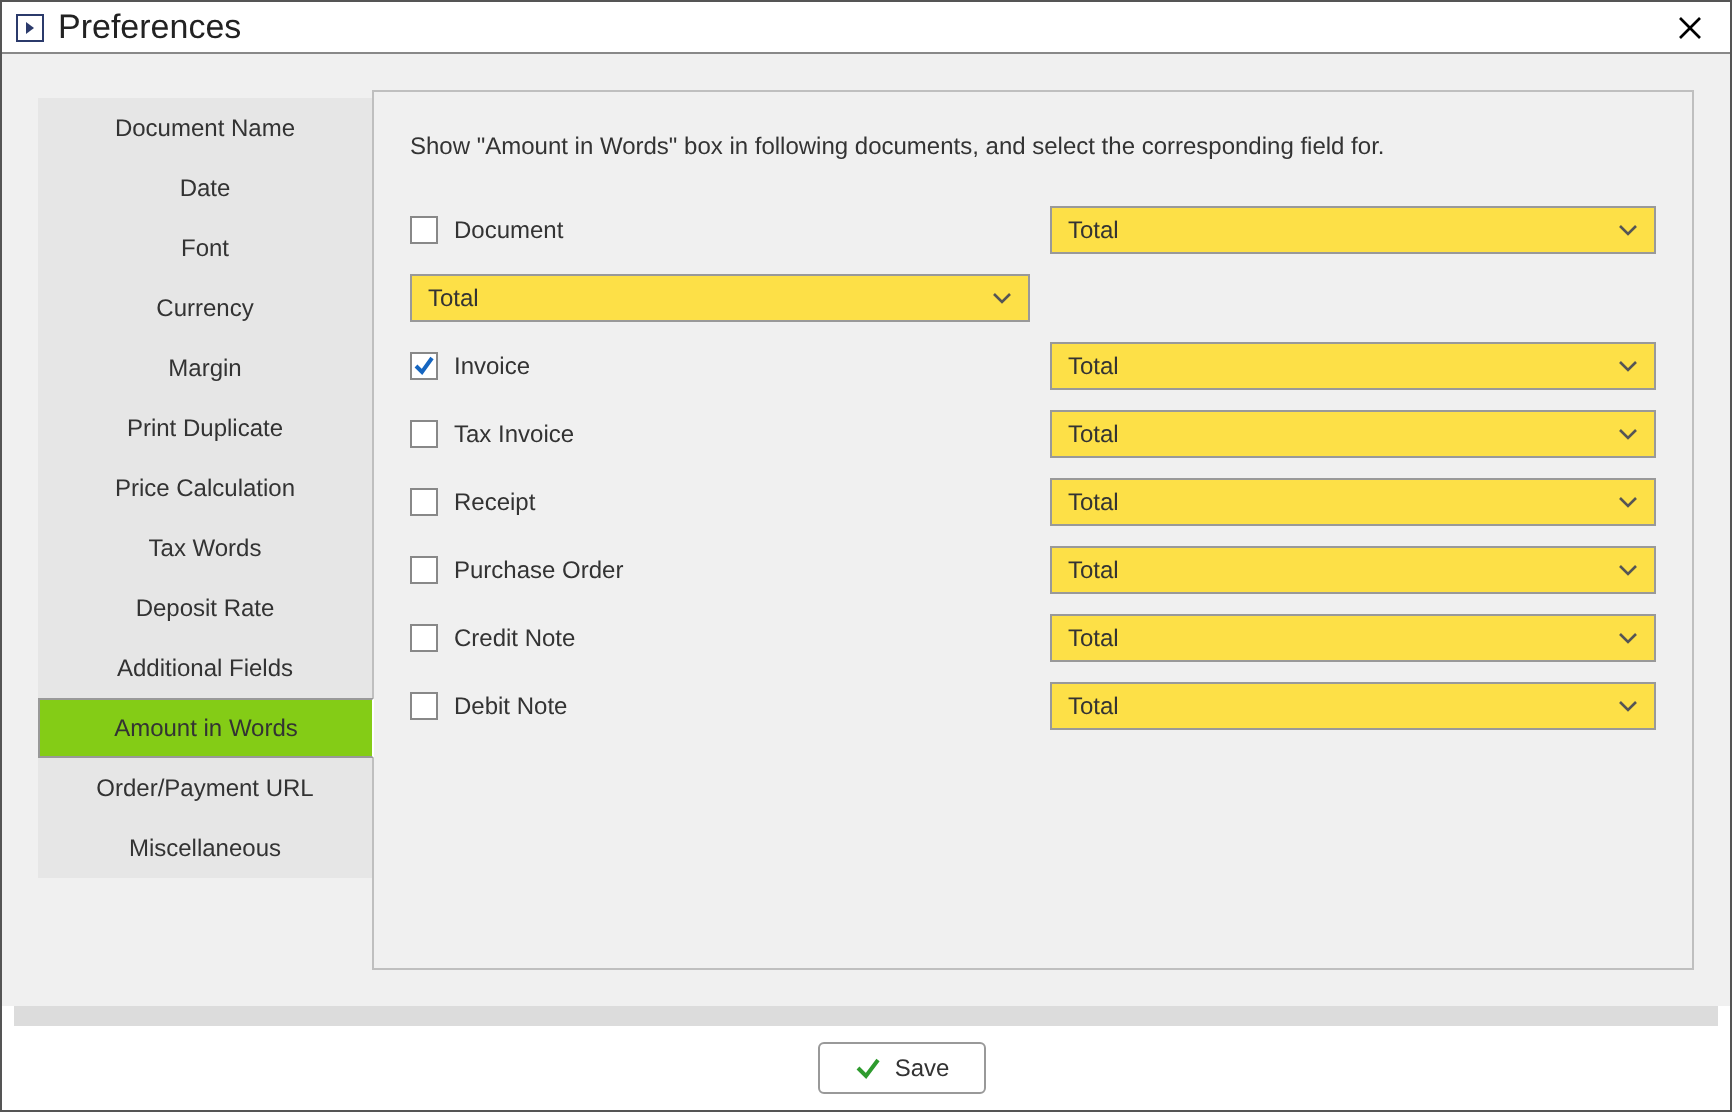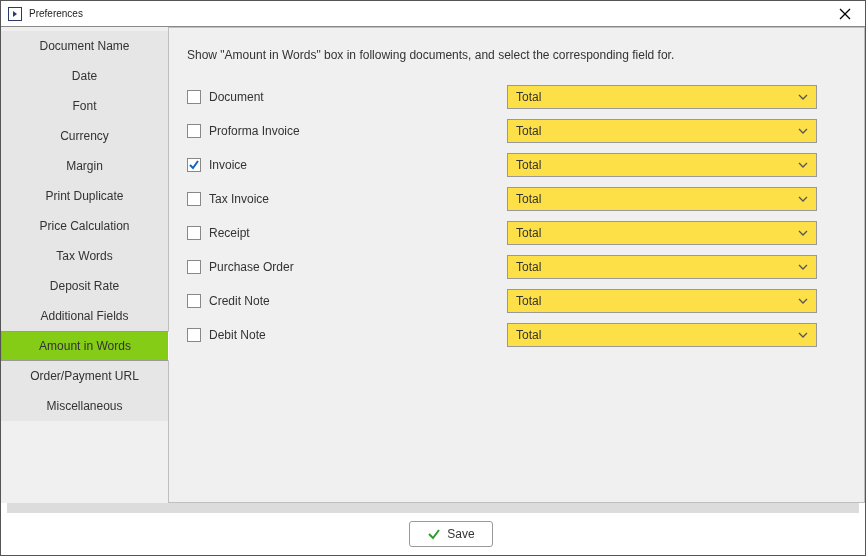--- a/index.html
+++ b/index.html
@@ -27,35 +27,35 @@
     padding: 0 4px 0 6px;
     background: #fff;
   }
   .titlebar .app-icon {
     width: 16px; height: 16px;
     margin-right: 6px;
     display: flex; align-items: center; justify-content: center;
   }
   .titlebar .title {
     flex: 1;
-    font-size: 10px;
+    font-size: 17px;
     color: #222;
   }
   .titlebar .close-btn {
     width: 32px; height: 100%;
     display: flex; align-items: center; justify-content: center;
     cursor: pointer;
     font-size: 14px;
     color: #000;
   }
   .body-area {
     flex: 1;
     display: flex;
     background: #f0f0f0;
-    padding: 0;
+    padding: 18px;
     overflow: hidden;
   }
   .tabs-col {
     width: 167px;
     display: flex;
     flex-direction: column;
     padding-top: 4px;
   }
   .tab {
     height: 30px;
@@ -232,24 +232,20 @@
             <div class="select-box">
               <span class="sel-val">Total</span>
               <span class="chev">
                 <svg width="10" height="6" viewBox="0 0 10 6">
                   <path d="M1 1 L5 5 L9 1" fill="none" stroke="#555" stroke-width="1.3"></path>
                 </svg>
               </span>
             </div>
           </div>
           <div class="row">
-            <div class="chk-wrap">
-              <div class="chk"></div>
-              <span class="label">Proforma Invoice</span>
-            </div>
             <div class="select-box">
               <span class="sel-val">Total</span>
               <span class="chev">
                 <svg width="10" height="6" viewBox="0 0 10 6">
                   <path d="M1 1 L5 5 L9 1" fill="none" stroke="#555" stroke-width="1.3"></path>
                 </svg>
               </span>
             </div>
           </div>
           <div class="row">

